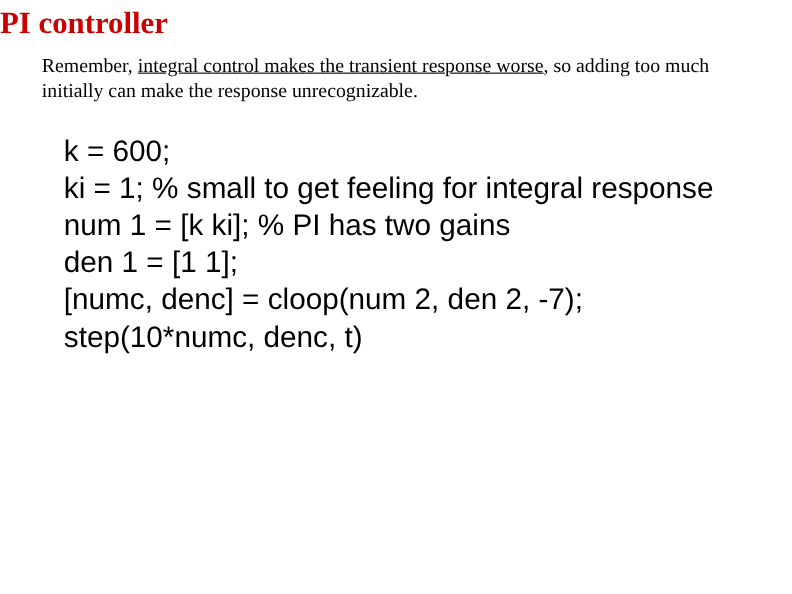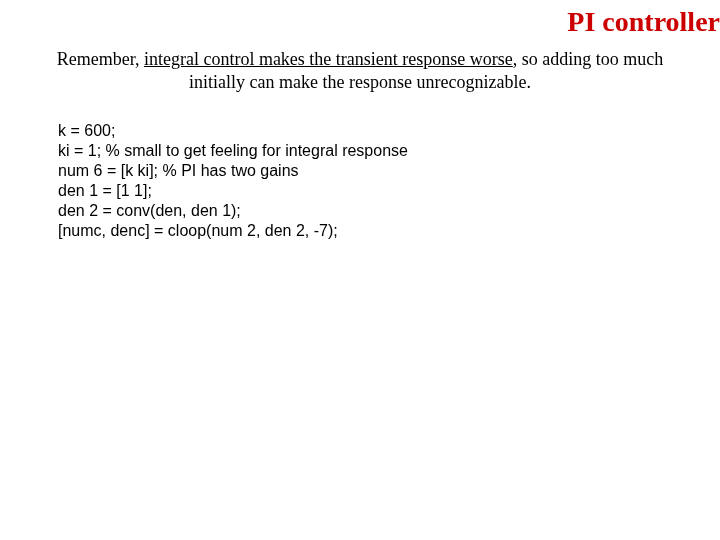--- a/index.html
+++ b/index.html
@@ -12,42 +12,41 @@
     font-family: "Times New Roman", Times, serif;
     color: #000;
   }
   .page {
     width: 720px;
     height: 540px;
     position: relative;
     box-sizing: border-box;
   }
   .title {
-    text-align: right;
+    text-align: left;
     font-weight: bold;
     font-size: 28px;
     color: #cc0000;
     padding-top: 6px;
     padding-bottom: 4px;
   }
   .intro {
     font-size: 18px;
     line-height: 1.25;
     padding: 0 38px 0 38px;
     margin-top: 6px;
     font-family: "Times New Roman", Times, serif;
     color: #000;
-    text-align: center;
   }
   .intro .u {
     text-decoration: underline;
   }
   .code {
     font-family: Arial, Helvetica, sans-serif;
-    font-size: 16px;
+    font-size: 27px;
     line-height: 1.25;
     padding: 28px 10px 0 58px;
     color: #000;
   }
   .code .indent1 {
     display: block;
     padding-left: 40px;
   }
   .code .indent-right {
     display: block;
@@ -61,21 +60,21 @@
 
   <div class="title">PI controller</div>
 
   <div class="intro">
     <span>Remember, </span><span class="u">integral control makes the transient response worse</span><span>, so adding too much initially can make the response unrecognizable.</span>
   </div>
 
   <div class="code">
     <div>k = 600;</div>
     <div>ki = 1; % small to get feeling for integral response</div>
-    <div>num 6 = [k ki]; % PI has two gains</div>
+    <div>num 1 = [k ki]; % PI has two gains</div>
     <div>den 1 = [1 1];</div>
     <div class="indent1">
     </div>
-    <div>den 2 = conv(den, den 1);</div>
     <div>[numc, denc] = cloop(num 2, den 2, -7);</div>
+    <div>step(10*numc, denc, t)</div>
   </div>
 
 </div>
 
 </body></html>

